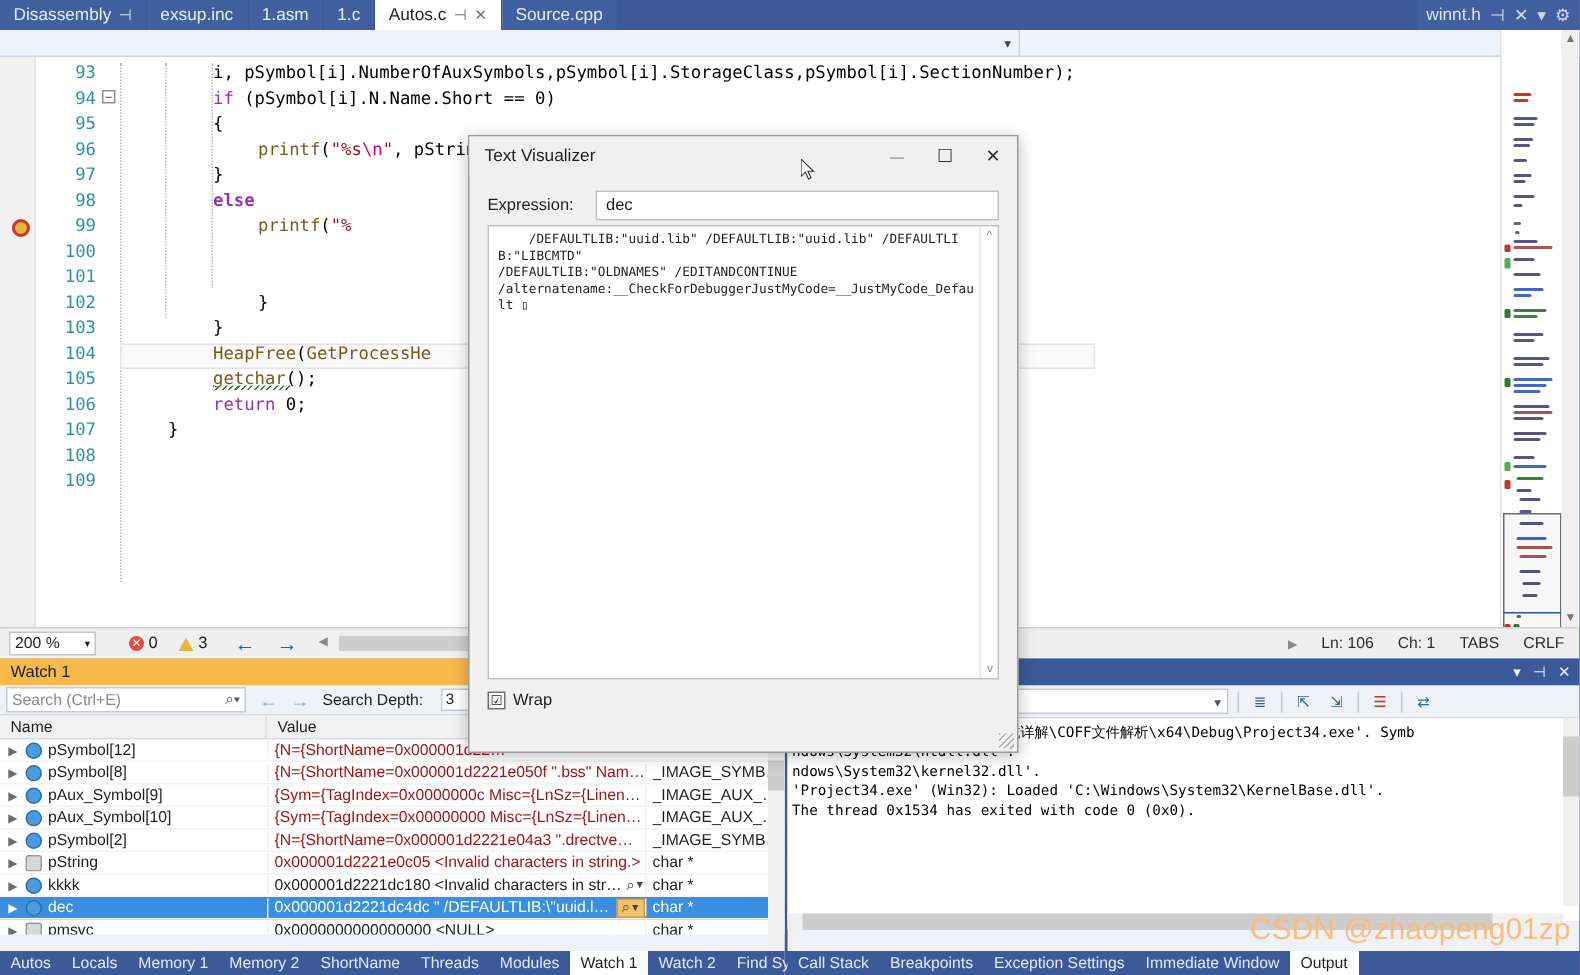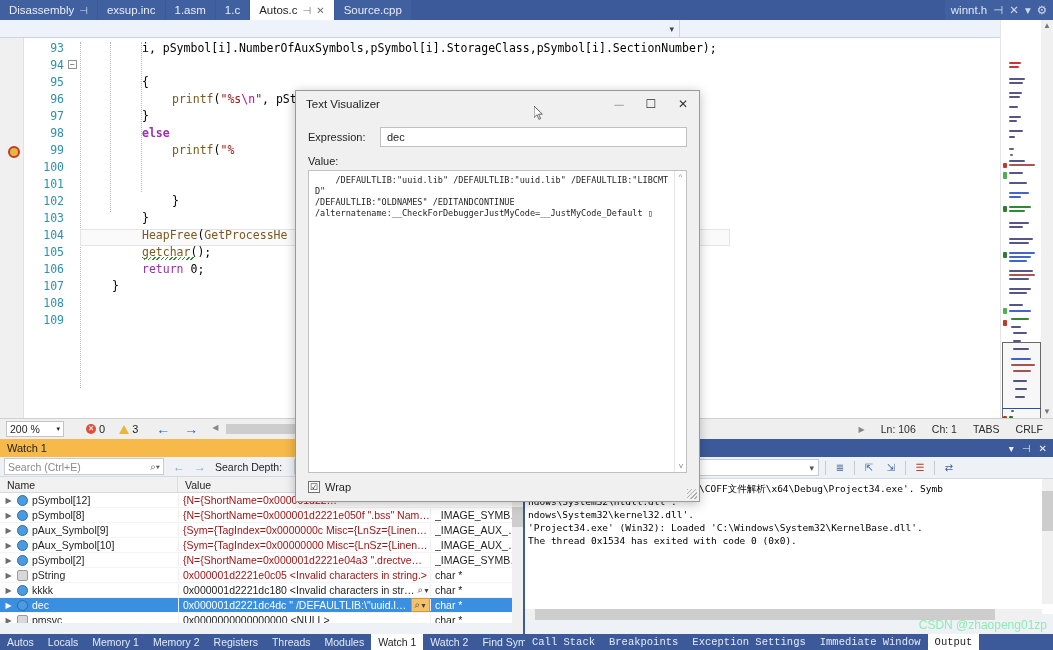--- a/index.html
+++ b/index.html
@@ -214,32 +214,32 @@
   .out-vscroll .th { position:absolute; right:0; top:12px; width:11px; height:40px; background:#cdcdcd;}
   .out-hscroll { position:absolute; left:0; bottom:14px; width:517px; height:11px; background:#f0f0f0;}
   .out-hscroll .th { position:absolute; left:10px; top:0; width:460px; height:11px; background:#cdcdcd;}
 
   
   .bottabs {
     position:absolute; bottom:0; height:16px; background:#3c5a9a;
     display:flex; align-items:stretch; font-size:10.5px;
   }
   .bottabs.left { left:0; width:523px; }
-  .bottabs.right { left:525px; width:528px;font-family:Liberation Mono, monospace; }
+  .bottabs.right { left:525px; width:528px; }
   .btab { padding:0 7px; color:#e3eaf7; display:flex; align-items:center; white-space:nowrap; }
   .btab.active { background:#fff; color:#1e1e1e; }
 
   .watermark {
-    position:absolute; right:6px; bottom:18px; color:#86efac; font-size:12px;
+    position:absolute; right:6px; bottom:18px; color:#fdba74; font-size:20px;
     font-family:"Liberation Sans", sans-serif; opacity:.95;
   }
 
   
   .dlg {
-    position:absolute; left:295px; top:90px; width:405px; height:412px;
+    position:absolute; left:312px; top:90px; width:367px; height:412px;
     background:#f0f0f0; border:1px solid #9a9a9a;
     box-shadow: 0 2px 10px rgba(0,0,0,.25);
   }
   .dlg-title {
     height:26px; background:#f0f0f0; display:flex; align-items:center;
     padding-left:10px; font-size:11.5px; color:#1e1e1e;
   }
   .dlg-btns { margin-left:auto; display:flex; }
   .dlg-btns div { width:32px; height:26px; display:flex; align-items:center; justify-content:center;
                   color:#333; font-size:12px; }
@@ -347,20 +347,21 @@
       <div class="ln" style="top:155px;">102</div>
       <div class="ln" style="top:172px;">103</div>
       <div class="ln" style="top:189px;">104</div>
       <div class="ln" style="top:206px;">105</div>
       <div class="ln" style="top:223px;">106</div>
       <div class="ln" style="top:240px;">107</div>
       <div class="ln" style="top:257px;">108</div>
       <div class="ln" style="top:274px;">109</div>
 
       <div class="cl" style="top:2px; left:118px;">i, pSymbol[i].NumberOfAuxSymbols,pSymbol[i].StorageClass,pSymbol[i].SectionNumber);</div>
+      <div class="cl" style="top:19px; left:118px;"><span class="kw">if</span> (pSymbol[i].N.Name.Short == <span class="num">0</span>)</div>
       <div class="cl" style="top:36px; left:118px;">{</div>
       <div class="cl" style="top:53px; left:148px;"><span class="fn">printf</span>(<span class="str">"%s</span><span class="esc">\n</span><span class="str">"</span>, pString + pSymbol[i].N.Name.Long);</div>
       <div class="cl" style="top:70px; left:118px;">}</div>
       <div class="cl" style="top:87px; left:118px;font-weight:bold;"><span class="kw">else</span></div>
       <div class="cl" style="top:104px; left:148px;"><span class="fn">printf</span>(<span class="str">"%</span></div>
       <div class="cl" style="top:155px; left:148px;">}</div>
       <div class="cl" style="top:172px; left:118px;">}</div>
       <div class="cl" style="top:189px; left:118px;"><span class="fn">HeapFree</span>(<span class="fn">GetProcessHe</span></div>
       <div class="cl" style="top:206px; left:118px;"><span class="fn">getchar</span>();</div>
       <div class="cl" style="top:223px; left:118px;"><span class="kw">return</span> <span class="num">0</span>;</div>
@@ -655,21 +656,21 @@
     <div class="out-hscroll">
       <div class="th"></div>
     </div>
   </div>
 
   <div class="bottabs left">
     <div class="btab">Autos</div>
     <div class="btab">Locals</div>
     <div class="btab">Memory 1</div>
     <div class="btab">Memory 2</div>
-    <div class="btab">Registers</div>
+    <div class="btab">ShortName</div>
     <div class="btab">Threads</div>
     <div class="btab">Modules</div>
     <div class="btab active">Watch 1</div>
     <div class="btab">Watch 2</div>
     <div class="btab">Find Symbol Results</div>
   </div>
   <div class="bottabs right">
     <div class="btab">Call Stack</div>
     <div class="btab">Breakpoints</div>
     <div class="btab">Exception Settings</div>
@@ -688,21 +689,20 @@
         <div>✕</div>
       </div>
     </div>
     <div class="dlg-body">
       <div class="frow">
         <div class="flabel">Expression:</div>
         <div class="fexpr">
           <span>dec</span>
         </div>
       </div>
-      <div class="vlabel">Value:</div>
       <div class="vbox">
         <div class="vtext">    /DEFAULTLIB:"uuid.lib" /DEFAULTLIB:"uuid.lib" /DEFAULTLIB:"LIBCMTD"
 /DEFAULTLIB:"OLDNAMES" /EDITANDCONTINUE
 /alternatename:__CheckForDebuggerJustMyCode=__JustMyCode_Default ▯</div>
         <div class="vsb">
           <div class="up">^</div>
           <div class="dn">v</div>
         </div>
       </div>
     </div>

